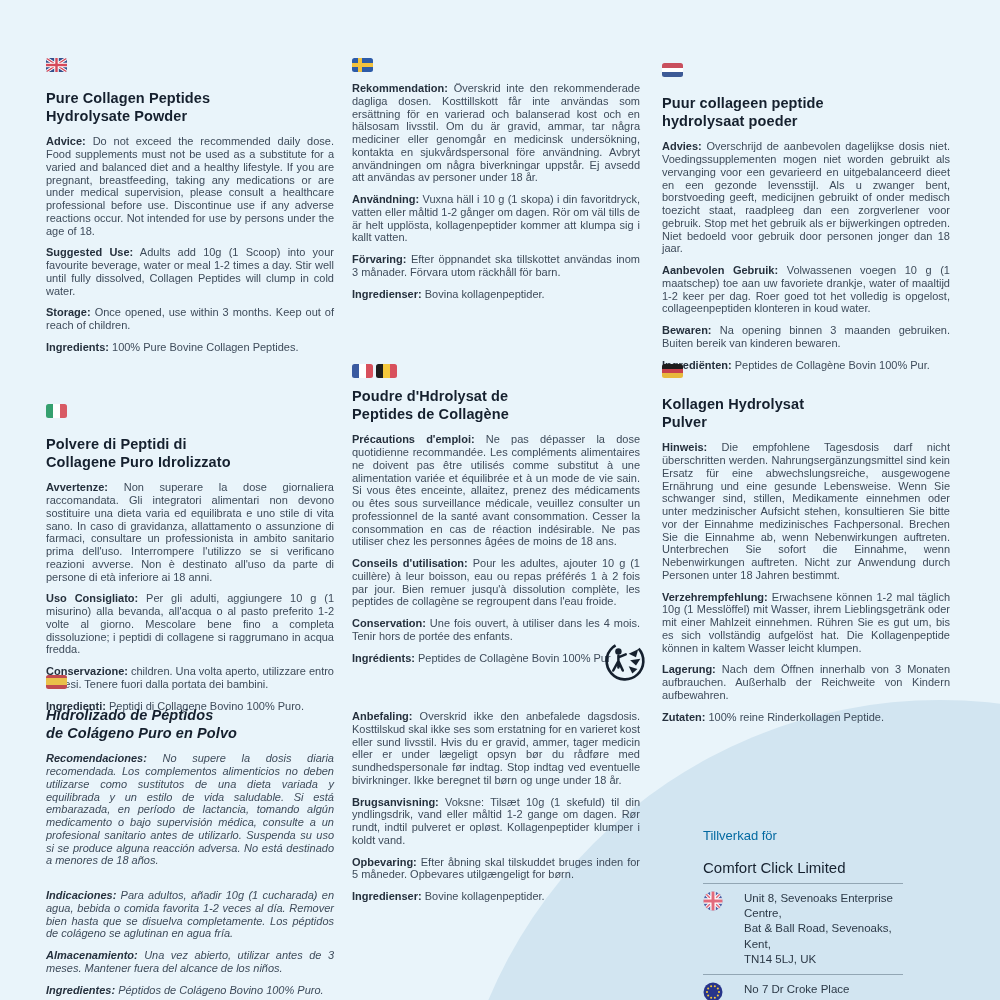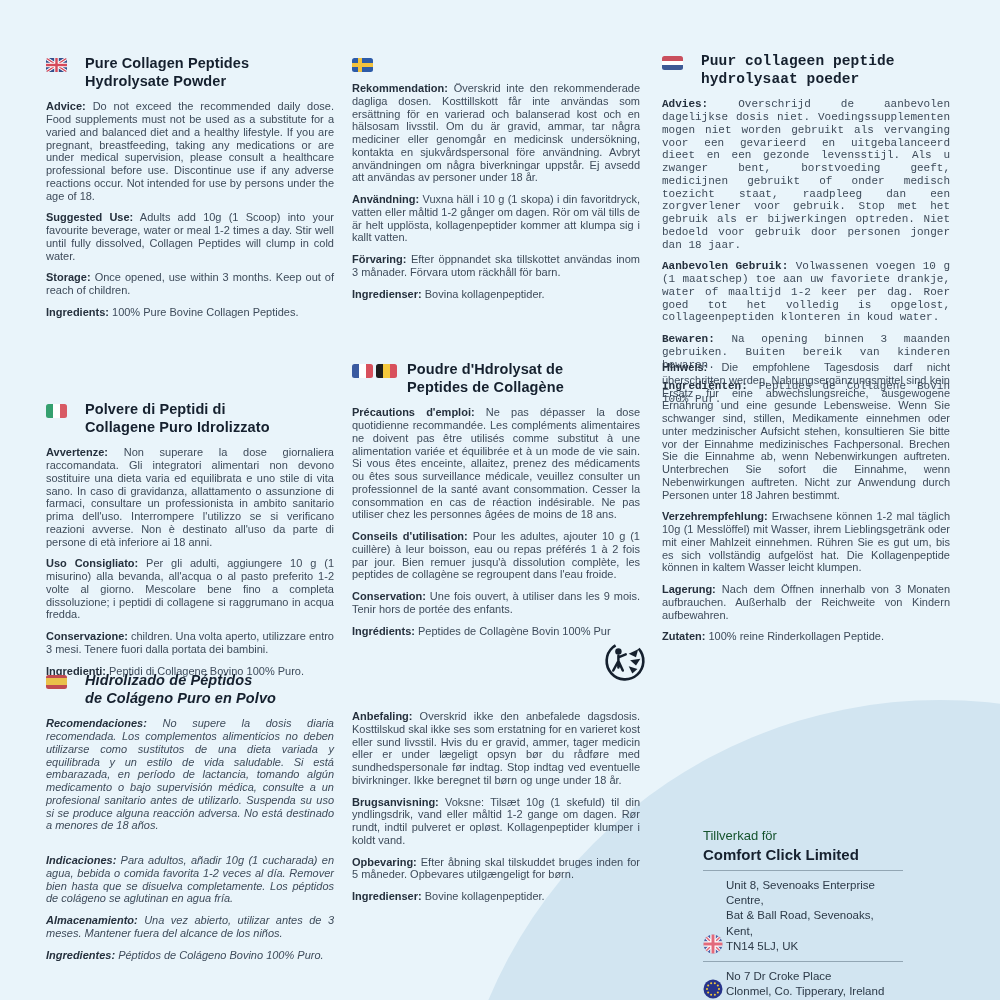--- a/index.html
+++ b/index.html
@@ -9,27 +9,27 @@
     font-family:"Liberation Sans", sans-serif;
     -webkit-font-smoothing:antialiased;
   }
   .bg-circle{
     position:absolute;left:450px;top:700px;width:980px;height:980px;
     border-radius:50%;background:#d2e5f1;z-index:0;
   }
   .block{position:absolute;width:288px;z-index:2;}
   #sec-en{left:46px;top:55px;}
   #sec-sv{left:352px;top:55px;}
-  #sec-nl{left:662px;top:53px;font-family:Liberation Mono, monospace;}
+  #sec-nl{left:662px;top:60px;}
   #sec-it{left:46px;top:361px;margin-top:40px;}
   #sec-fr{left:352px;top:361px;}
   #sec-de{left:662px;top:361px;}
   #sec-es{left:46px;top:672px;font-style:italic;}
   #sec-da{left:352px;top:710px;}
-  .bhead{display:flex;align-items:flex-start;gap:18px;margin-bottom:10px;}
+  .bhead{display:flex;align-items:flex-start;gap:18px;margin-bottom:10px;flex-direction:column;}
   .bhead.tight{gap:10px;}
   .flagbox{flex:none;margin-top:3px;display:flex;gap:3px;}
   .flag{width:21px;height:14px;border-radius:2.5px;display:inline-block;overflow:hidden;}
   .flag svg{display:block;}
   .flag-se{background-color:#2d5ba8;background-image:
       linear-gradient(to right, transparent 0 30%, #f2c23e 30% 46%, transparent 46%),
       linear-gradient(to bottom, transparent 0 34%, #f2c23e 34% 66%, transparent 66%);}
   .flag-nl{background:linear-gradient(to bottom,#c94f5d 0 33%,#ffffff 33% 66%,#3d5a96 66%);}
   .flag-it{background:linear-gradient(to right,#35a06f 0 33%,#ffffff 33% 66%,#d85a64 66%);}
   .flag-fr{background:linear-gradient(to right,#3a5aa0 0 33%,#ffffff 33% 66%,#d8505c 66%);}
@@ -45,24 +45,24 @@
   }
   .para{
     margin:0 0 9px 0;font-size:11px;line-height:1.16;color:#3e4b5a;
     text-align:justify;
   }
   .para:last-child{margin-bottom:0;}
   .plabel{color:#25303d;font-weight:bold;}
   .gap-top{margin-top:22px;}
   .triman{position:absolute;left:603px;top:638px;width:44px;height:46px;z-index:2;}
   .footer{position:absolute;left:703px;top:828px;width:200px;z-index:2;color:#2c3947;}
-  .made-for{font-size:13px;color:#14532d;margin-bottom:3px;}
-  .company{font-size:15px;font-weight:bold;color:#15202e;margin-bottom:7px;}
+  .made-for{font-size:13px;color:#0369a1;margin-bottom:16px;}
+  .company{font-size:15px;font-weight:normal;color:#15202e;margin-bottom:7px;}
   .frule{border-top:1px solid #92a6b4;margin:0 0 7px 0;}
-  .addr-row{display:flex;gap:3px;align-items:flex-end;margin-bottom:7px;}
+  .addr-row{display:flex;gap:21px;align-items:flex-start;margin-bottom:7px;}
   .roundel{flex:none;width:20px;height:20px;}
   .roundel svg{display:block;}
   .addr-lines{font-size:11.5px;line-height:1.32;color:#2c3947;}
 </style>
 </head>
 <body>
 
 <div class="bg-circle"></div>
 
 <section class="block" id="sec-en">
@@ -141,26 +141,32 @@
     <span class="flagbox">
       <span class="flag flag-fr"></span>
       <span class="flag flag-be"></span>
     </span>
     <h2 class="btitle"><span>Poudre d'Hdrolysat de</span><br><span>Peptides de Collagène</span></h2>
   </header>
   <div class="paras">
 
   <p class="para"><b class="plabel">Précautions d'emploi:</b> <span class="ptext">Ne pas dépasser la dose quotidienne recommandée. Les compléments alimentaires ne doivent pas être utilisés comme substitut à une alimentation variée et équilibrée et à un mode de vie sain. Si vous êtes enceinte, allaitez, prenez des médicaments ou êtes sous surveillance médicale, veuillez consulter un professionnel de la santé avant consommation. Cesser la consommation en cas de réaction indésirable. Ne pas utiliser chez les personnes âgées de moins de 18 ans.</span></p>
       <p class="para"><b class="plabel">Conseils d'utilisation:</b> <span class="ptext">Pour les adultes, ajouter 10 g (1 cuillère) à leur boisson, eau ou repas préférés 1 à 2 fois par jour. Bien remuer jusqu'à dissolution complète, les peptides de collagène se regroupent dans l'eau froide.</span></p>
-      <p class="para"><b class="plabel">Conservation:</b> <span class="ptext">Une fois ouvert, à utiliser dans les 9 mois. Tenir hors de portée des enfants.</span></p>
+      <p class="para"><b class="plabel">Conservation:</b> <span class="ptext">Une fois ouvert, à utiliser dans les 4 mois. Tenir hors de portée des enfants.</span></p>
       <p class="para"><b class="plabel">Ingrédients:</b> <span class="ptext">Peptides de Collagène Bovin 100% Pur</span></p>
     </div>
 </section>
 
 <section class="block" id="sec-de">
+  <header class="bhead">
+    <span class="flagbox">
+        <span class="flag flag-de"></span>
+      </span>
+    <h2 class="btitle"><span>Kollagen Hydrolysat</span><br><span>Pulver</span></h2>
+  </header>
   <div class="paras">
 
   <p class="para"><b class="plabel">Hinweis:</b> <span class="ptext">Die empfohlene Tagesdosis darf nicht überschritten werden. Nahrungsergänzungsmittel sind kein Ersatz für eine abwechslungsreiche, ausgewogene Ernährung und eine gesunde Lebensweise. Wenn Sie schwanger sind, stillen, Medikamente einnehmen oder unter medzinischer Aufsicht stehen, konsultieren Sie bitte vor der Einnahme medizinisches Fachpersonal. Brechen Sie die Einnahme ab, wenn Nebenwirkungen auftreten. Unterbrechen Sie sofort die Einnahme, wenn Nebenwirkungen auftreten. Nicht zur Anwendung durch Personen unter 18 Jahren bestimmt.</span></p>
       <p class="para"><b class="plabel">Verzehrempfehlung:</b> <span class="ptext">Erwachsene können 1-2 mal täglich 10g (1 Messlöffel) mit Wasser, ihrem Lieblingsgetränk oder mit einer Mahlzeit einnehmen. Rühren Sie es gut um, bis es sich vollständig aufgelöst hat. Die Kollagenpeptide können in kaltem Wasser leicht klumpen.</span></p>
       <p class="para"><b class="plabel">Lagerung:</b> <span class="ptext">Nach dem Öffnen innerhalb von 3 Monaten aufbrauchen. Außerhalb der Reichweite von Kindern aufbewahren.</span></p>
       <p class="para"><b class="plabel">Zutaten:</b> <span class="ptext">100% reine Rinderkollagen Peptide.</span></p>
     </div>
 </section>
 
 <section class="block" id="sec-es">

